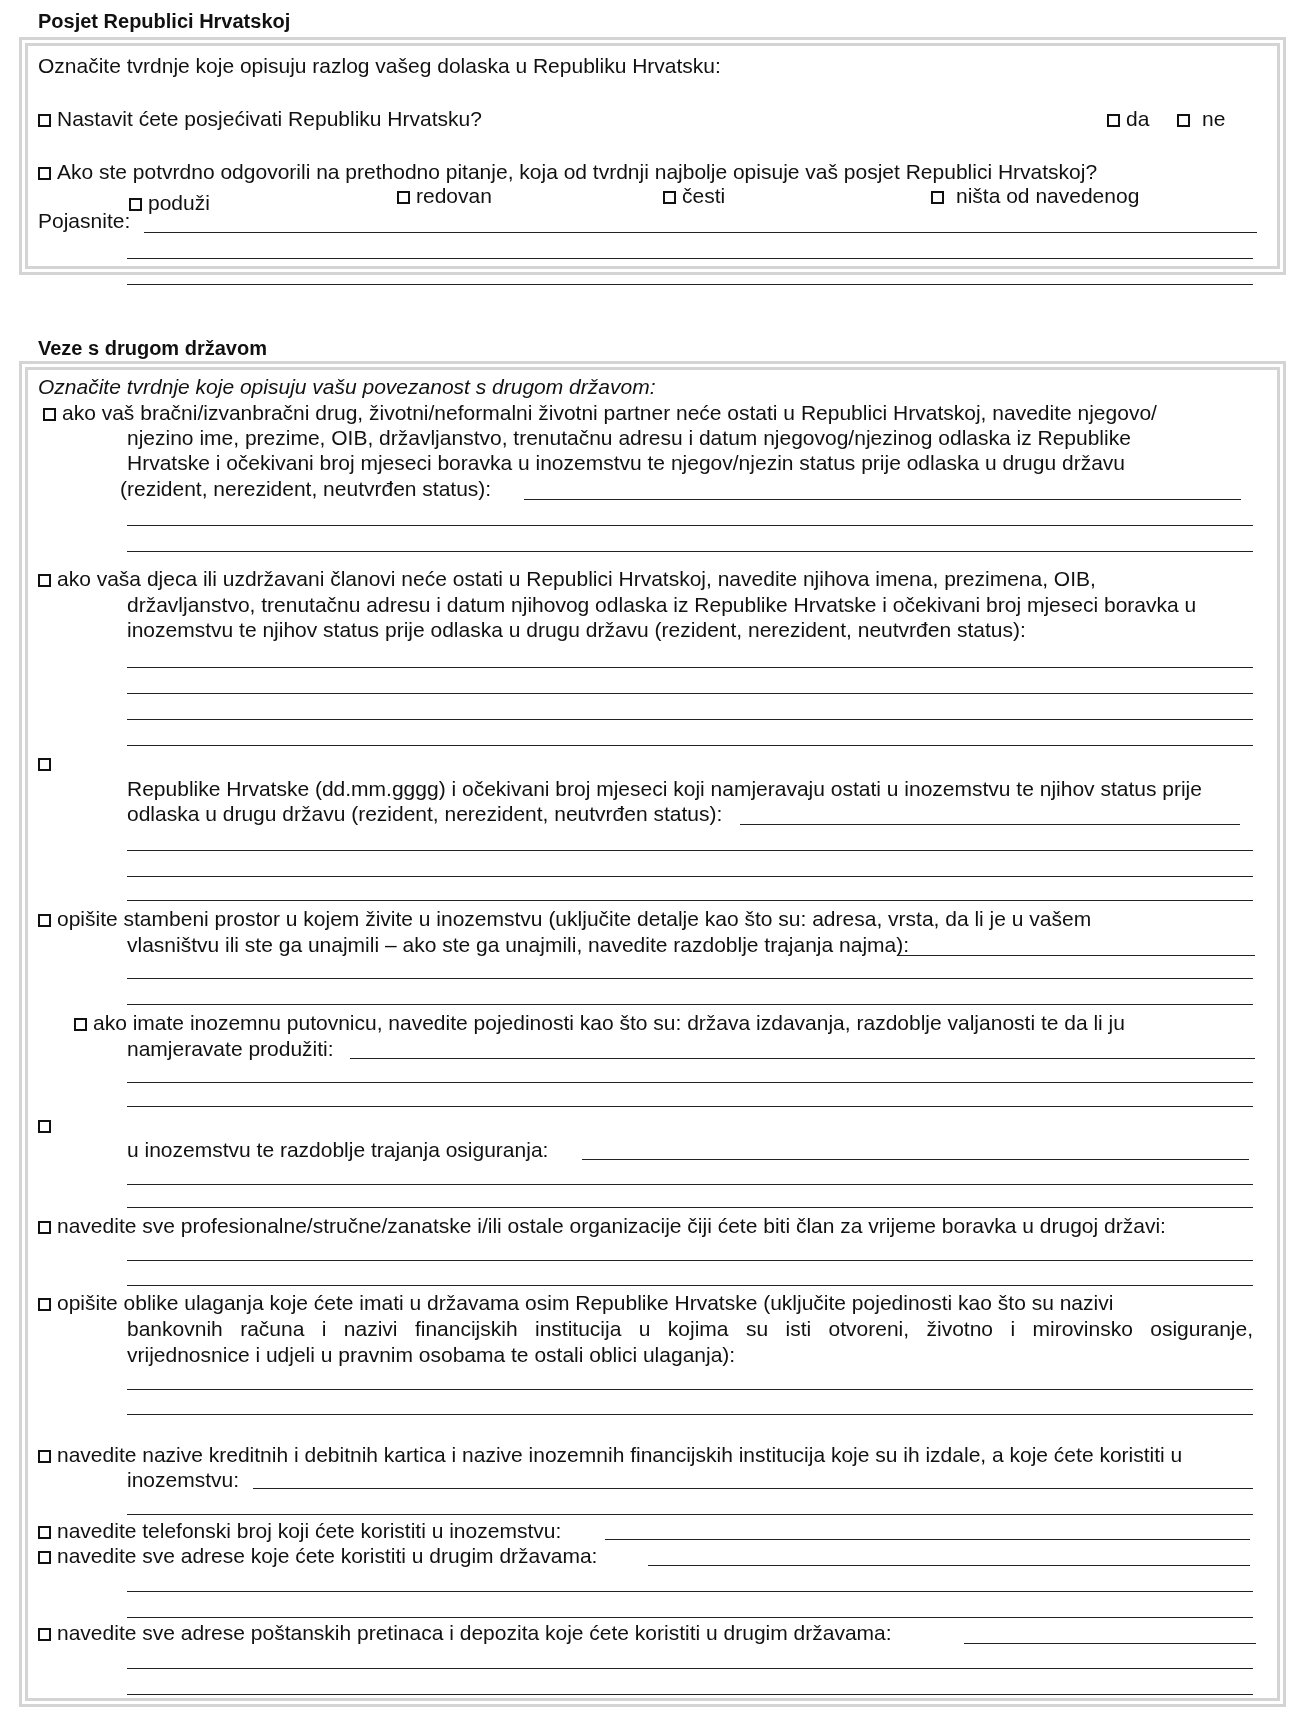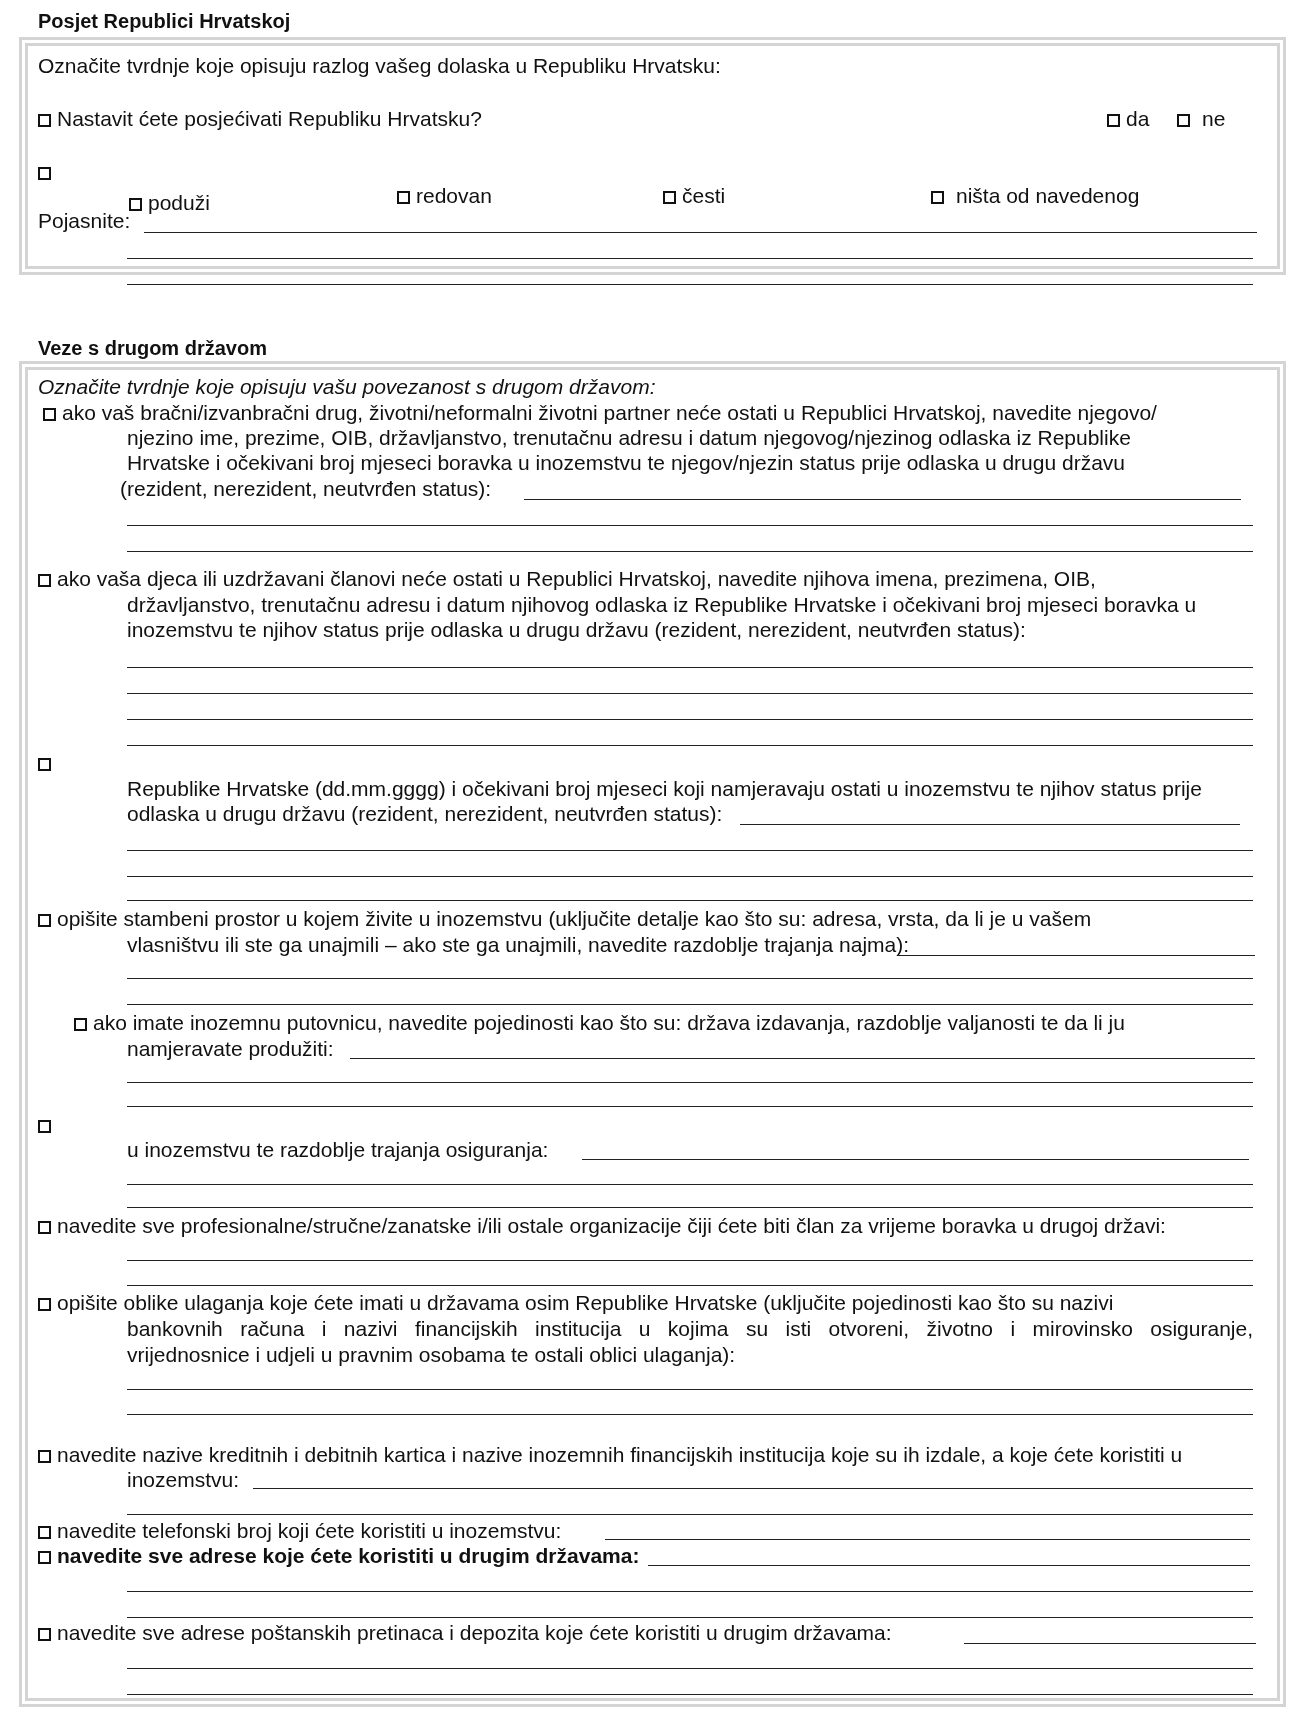--- a/index.html
+++ b/index.html
@@ -42,21 +42,21 @@
   <span class="cb"></span><span>Nastavit ćete posjećivati Republiku Hrvatsku?</span>
 </div>
 <div class="abs" style="left:1107px; top:106px;">
   <span class="cb"></span><span>da</span>
 </div>
 <div class="abs" style="left:1177px; top:106px;">
   <span class="cb" style="margin-right:12px;"></span><span>ne</span>
 </div>
 
 <div class="abs" style="left:38px; top:159px;">
-  <span class="cb"></span>
+  <span class="cb"></span><span>Ako ste potvrdno odgovorili na prethodno pitanje, koja od tvrdnji najbolje opisuje vaš posjet Republici Hrvatskoj?</span>
 </div>
 <div class="abs" style="left:129px; top:190px;">
   <span class="cb"></span><span>poduži</span>
 </div>
 <div class="abs" style="left:397px; top:183px;">
   <span class="cb"></span><span>redovan</span>
 </div>
 <div class="abs" style="left:663px; top:183px;">
   <span class="cb"></span><span>česti</span>
 </div>
@@ -150,21 +150,21 @@
 </div>
 <div class="abs" style="left:127px; top:1467px;">inozemstvu:</div>
 <div class="line" style="left:253px; width:1000px; top:1488px;"></div>
 <div class="line" style="left:127px; width:1126px; top:1514px;"></div>
 
 <div class="abs" style="left:38px; top:1518px;">
   <span class="cb"></span><span>navedite telefonski broj koji ćete koristiti u inozemstvu:</span>
 </div>
 <div class="line" style="left:605px; width:645px; top:1539px;"></div>
 
-<div class="abs" style="left:38px; top:1543px;font-weight:bold;">
+<div class="abs" style="left:38px; top:1543px;">
   <span class="cb"></span><span>navedite sve adrese koje ćete koristiti u drugim državama:</span>
 </div>
 <div class="line" style="left:648px; width:602px; top:1565px;"></div>
 <div class="line" style="left:127px; width:1126px; top:1591px;"></div>
 <div class="line" style="left:127px; width:1126px; top:1617px;"></div>
 
 <div class="abs" style="left:38px; top:1620px;">
   <span class="cb"></span><span>navedite sve adrese poštanskih pretinaca i depozita koje ćete koristiti u drugim državama:</span>
 </div>
 <div class="line" style="left:964px; width:292px; top:1643px;"></div>

